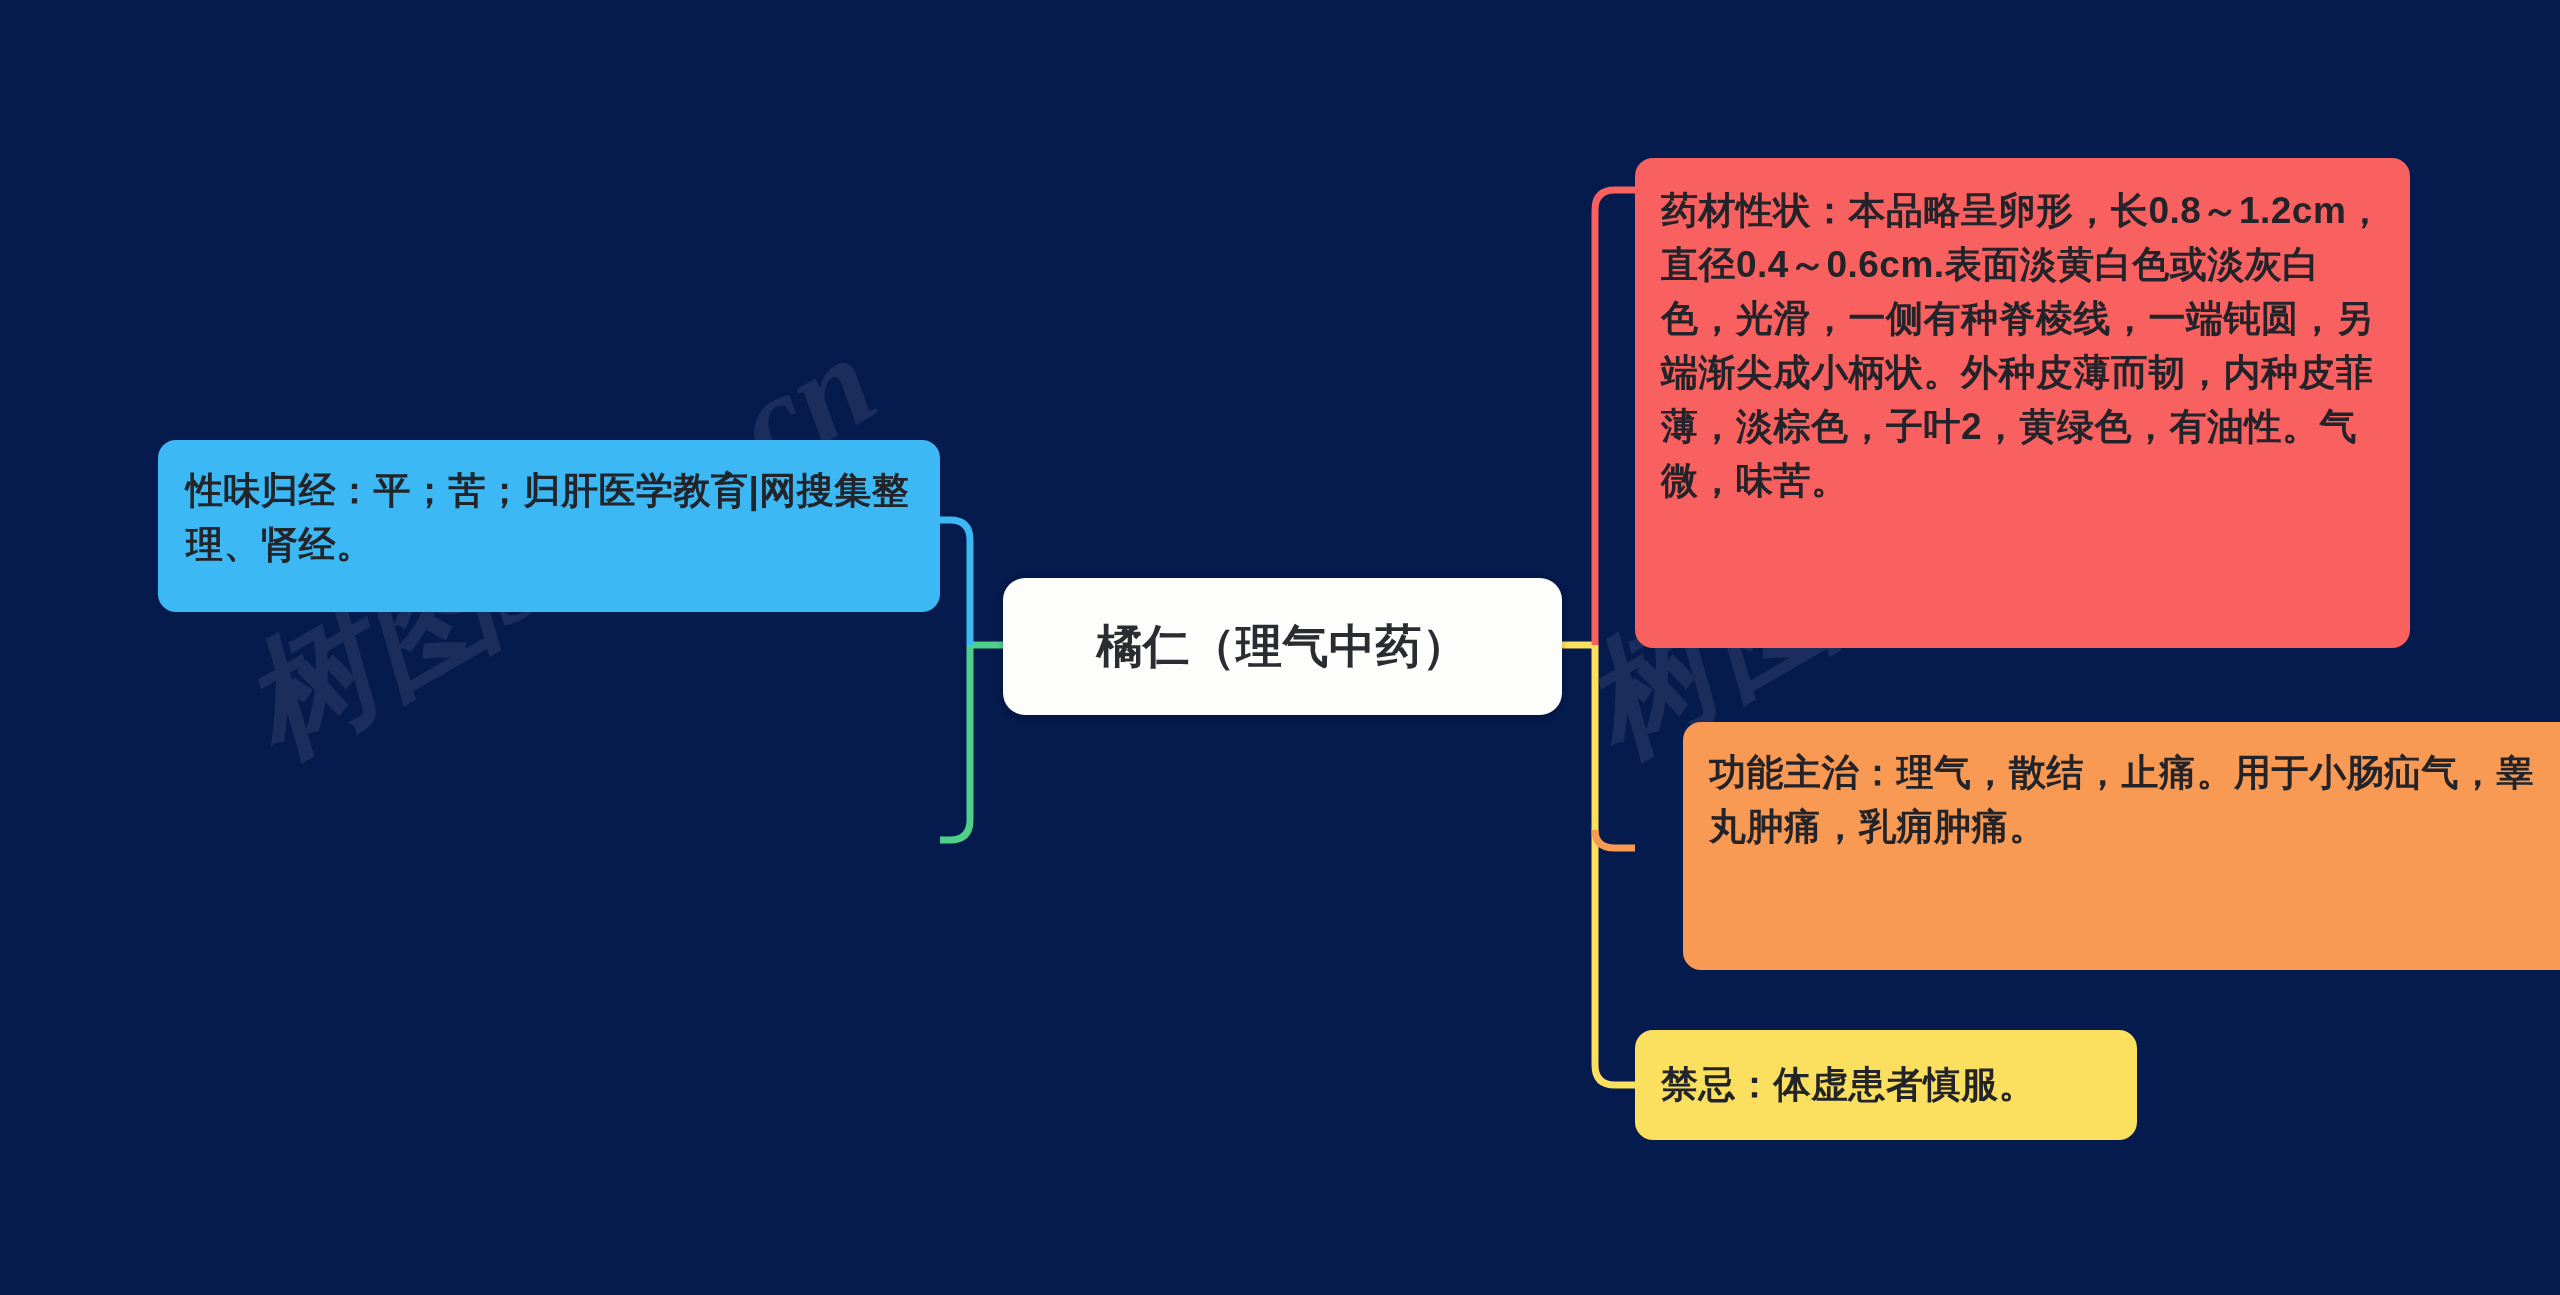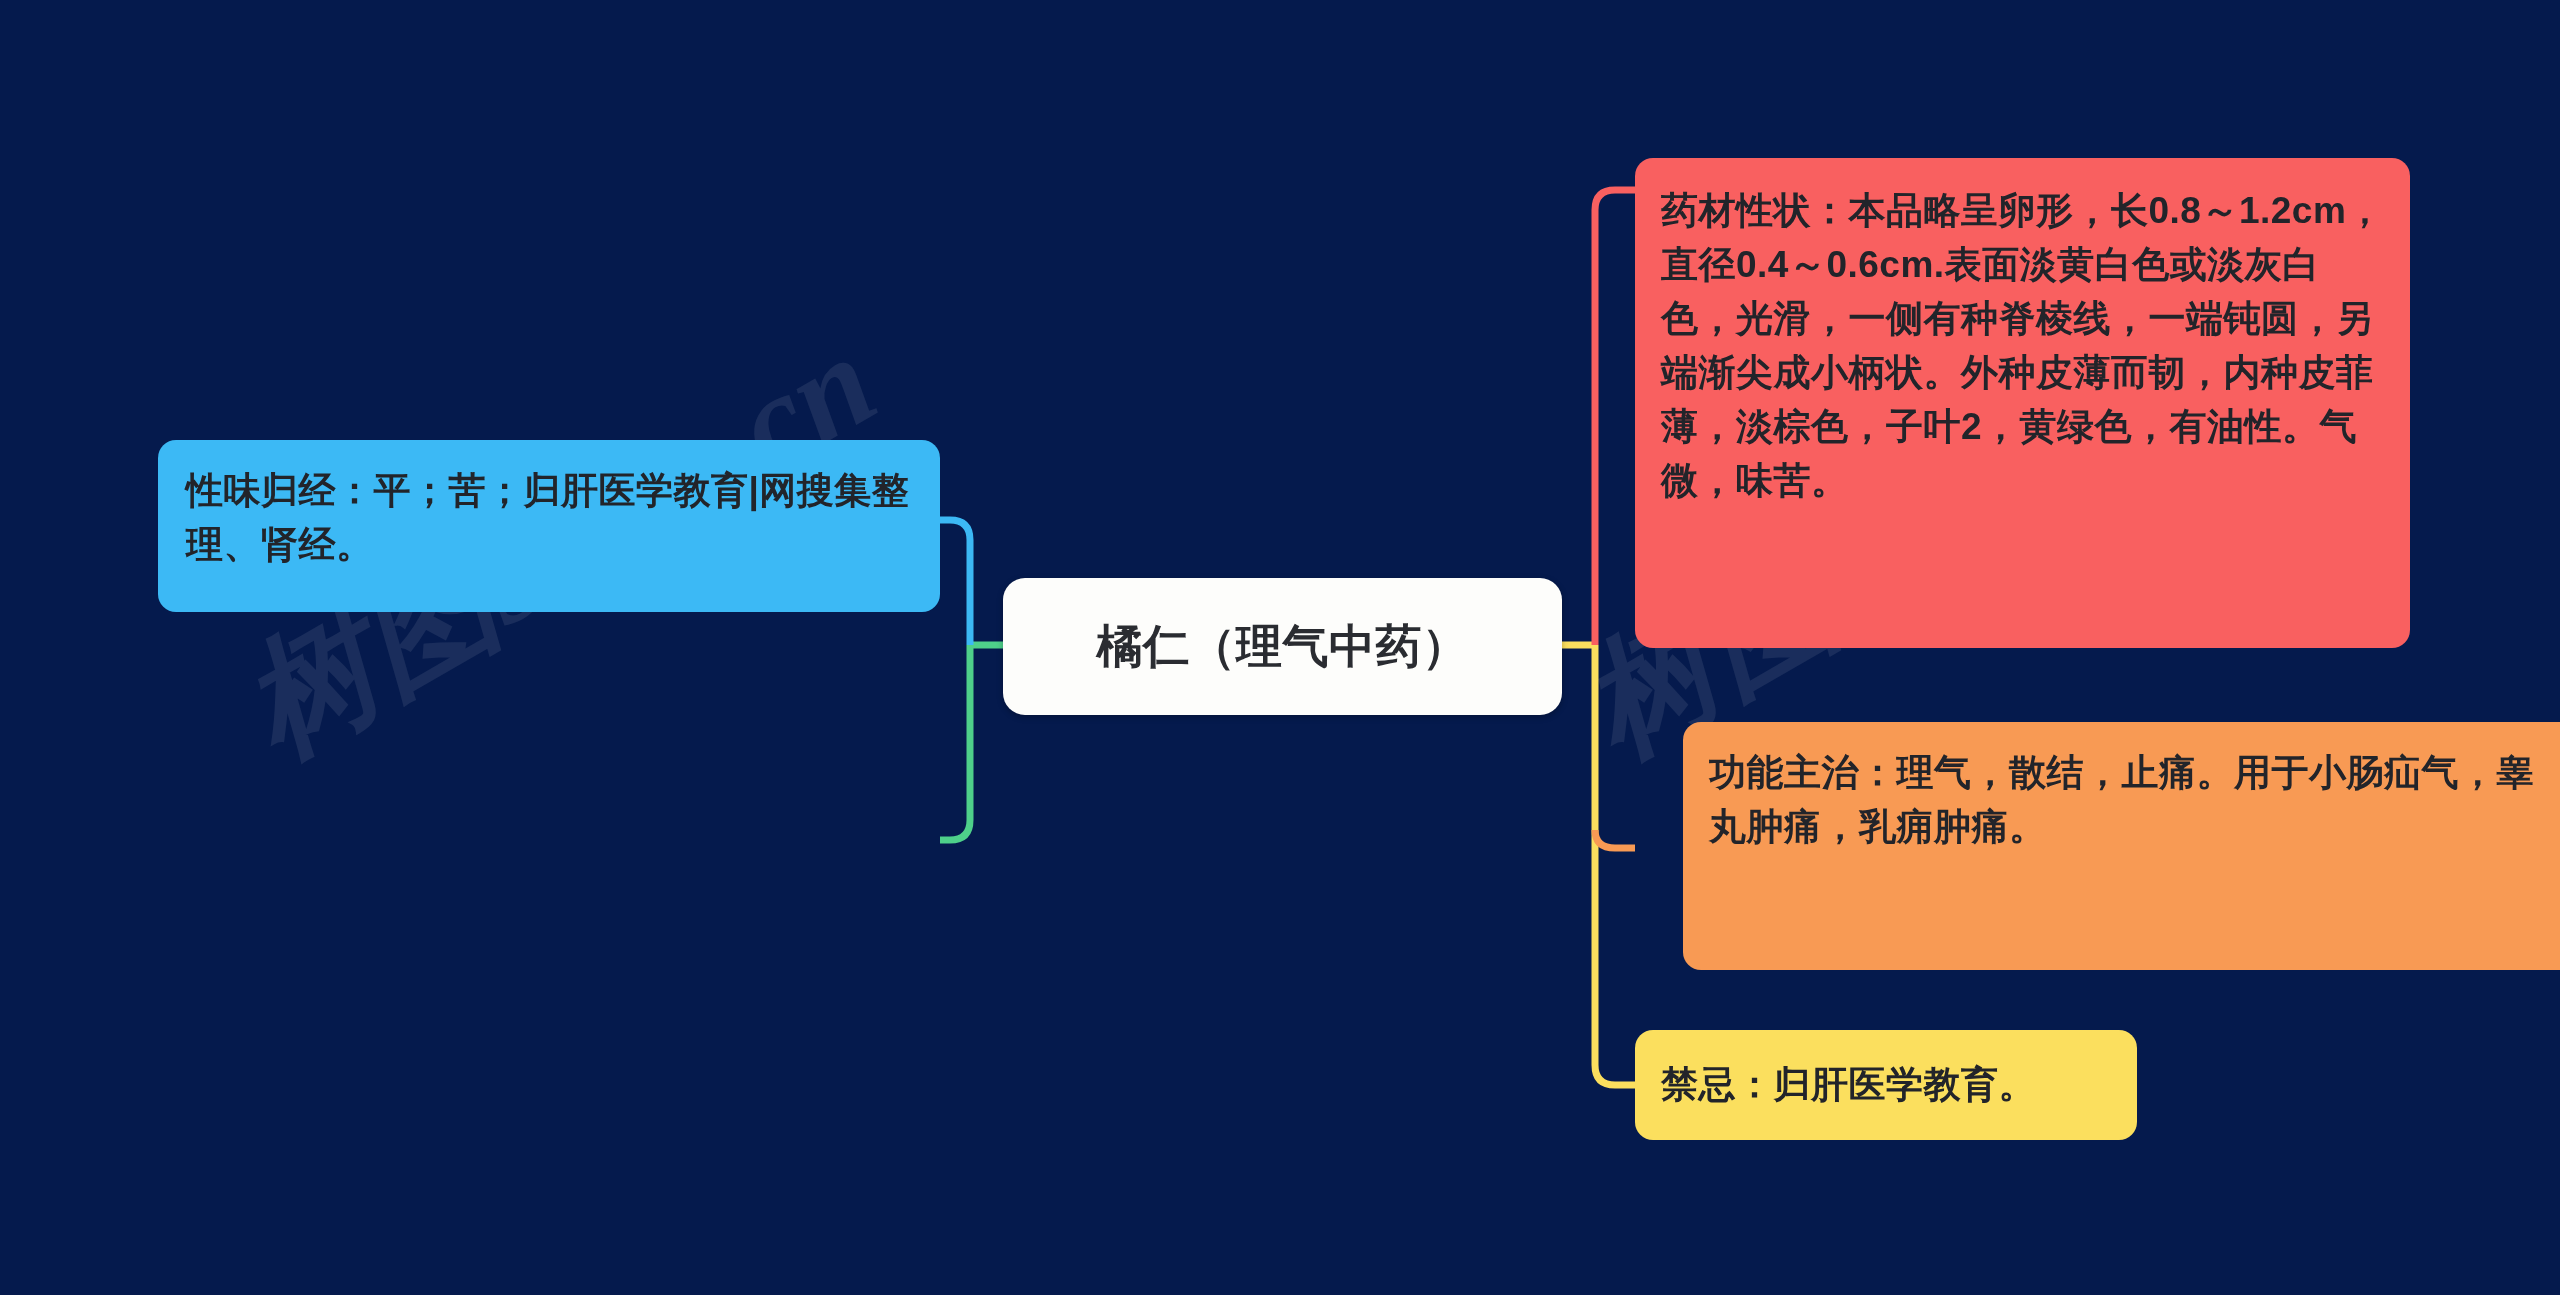--- a/index.html
+++ b/index.html
@@ -121,16 +121,16 @@
 
   <div class="node" id="node-yaocai">
     <span class="txt">药材性状：本品略呈卵形，长0.8～1.2cm，直径0.4～0.6cm.表面淡黄白色或淡灰白色，光滑，一侧有种脊棱线，一端钝圆，另端渐尖成小柄状。外种皮薄而韧，内种皮菲薄，淡棕色，子叶2，黄绿色，有油性。气微，味苦。</span>
   </div>
 
   <div class="node" id="node-gongneng">
     <span class="txt">功能主治：理气，散结，止痛。用于小肠疝气，睾丸肿痛，乳痈肿痛。</span>
   </div>
 
   <div class="node" id="node-jinji">
-    <span class="txt">禁忌：归肝医学教育。</span>
+    <span class="txt">禁忌：体虚患者慎服。</span>
   </div>
 
 </div>
 
 </body></html>

